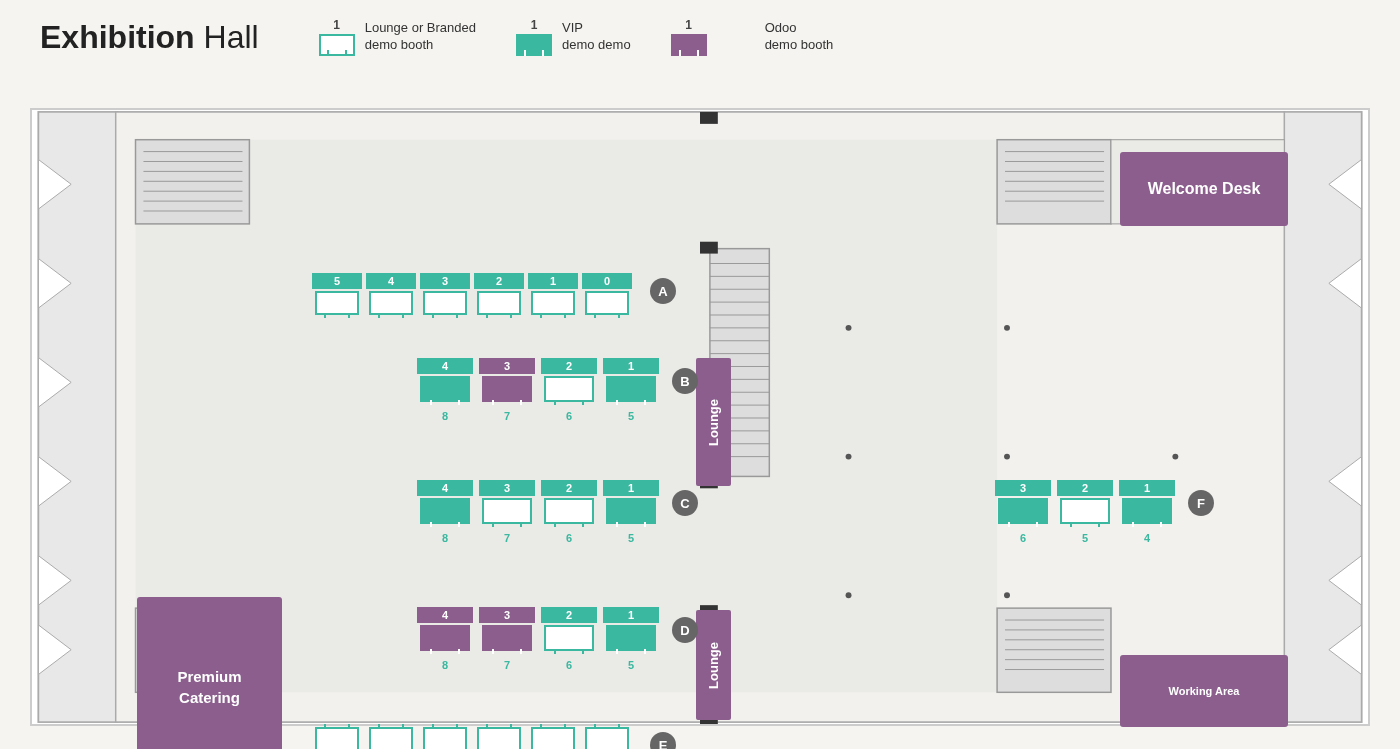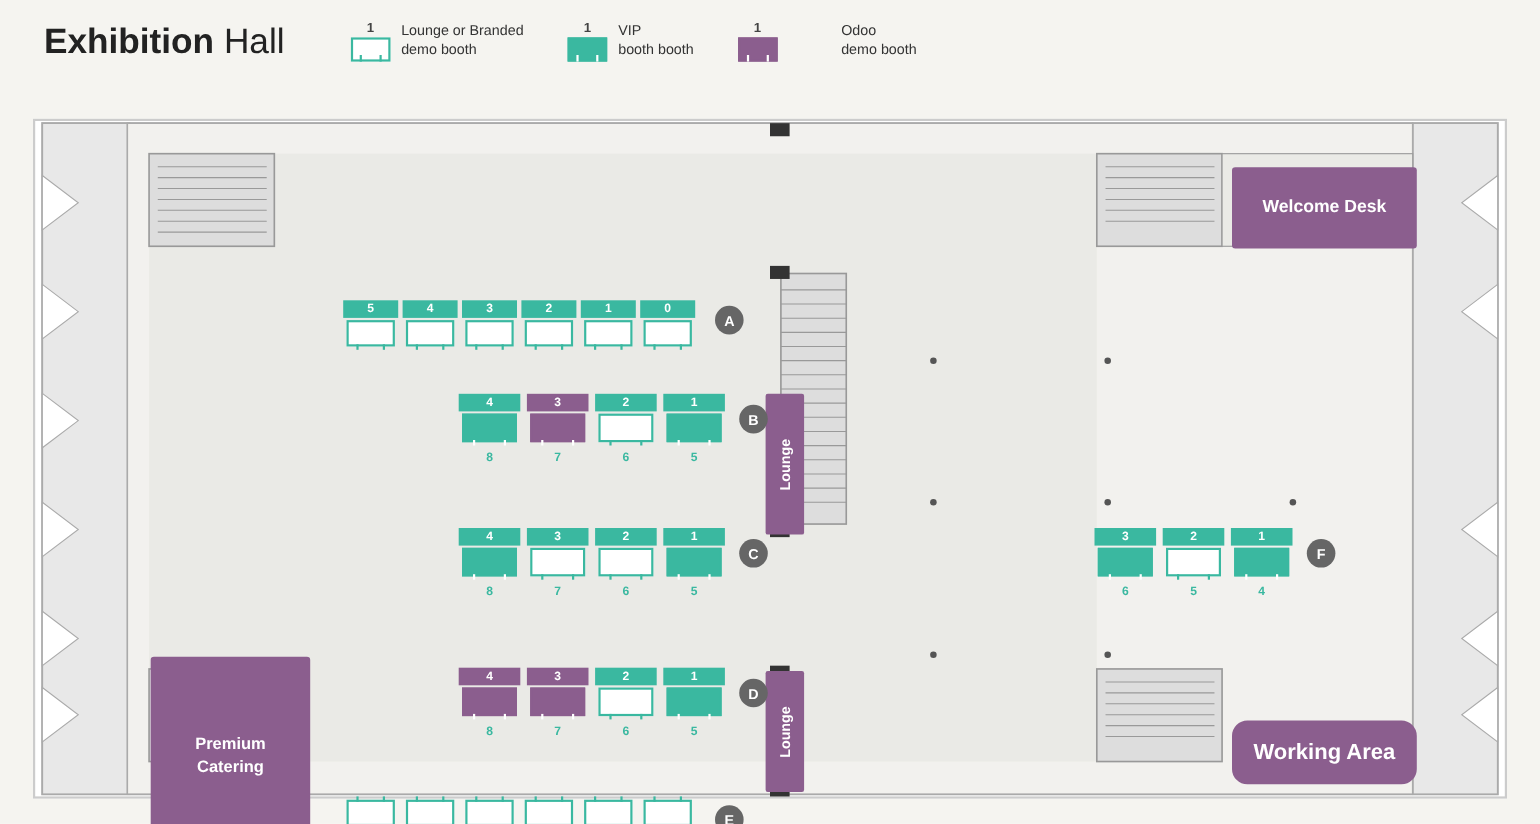--- a/index.html
+++ b/index.html
@@ -143,21 +143,21 @@
         <span class="legend-label" style="white-space:pre-line;">Lounge or Branded
 demo booth</span>
       </div>
 
       <div class="legend-item">
         <div class="legend-booth-wrap">
           <span class="legend-num">1</span>
           <div class="legend-booth vip"></div>
         </div>
         <span class="legend-label" style="white-space:pre-line;">VIP
-booth booth</span>
+demo demo</span>
       </div>
 
       <div class="legend-item">
         <div class="legend-booth-wrap">
           <span class="legend-num">1</span>
           <div class="legend-booth odoo"></div>
         </div>
         <span class="legend-label" style="white-space:pre-line;margin-left:48px;">Odoo
 demo booth</span>
       </div>
@@ -260,21 +260,21 @@
     <circle cx="980" cy="490" r="3" fill="#555"></circle>
     <circle cx="980" cy="350" r="3" fill="#555"></circle>
     <circle cx="1150" cy="350" r="3" fill="#555"></circle>
     <circle cx="980" cy="630" r="3" fill="#555"></circle>
   </svg>
 
   <div class="area-box" style="left:1088px; top:42px; width:168px; height:74px; font-size:16px; border-radius:3px;">
     <span>Welcome Desk</span>
   </div>
 
-  <div class="area-box" style="left:1088px; top:545px; width:168px; height:58px; font-size:20px; border-radius:14px;">
+  <div class="area-box" style="left:1088px; top:545px; width:168px; height:72px; font-size:11px; border-radius:3px;">
     <span>Working Area</span>
   </div>
 
   <div class="area-box" style="left:105px; top:487px; width:145px; height:180px; font-size:15px; border-radius:3px; text-align:center; line-height:1.4;">
     <span style="white-space:pre-line;">Premium
 Catering</span>
   </div>
 
   <div class="area-box" style="left:664px; top:248px; width:35px; height:128px; font-size:13px; border-radius:2px;">
     <span class="lounge-vertical">Lounge</span>

